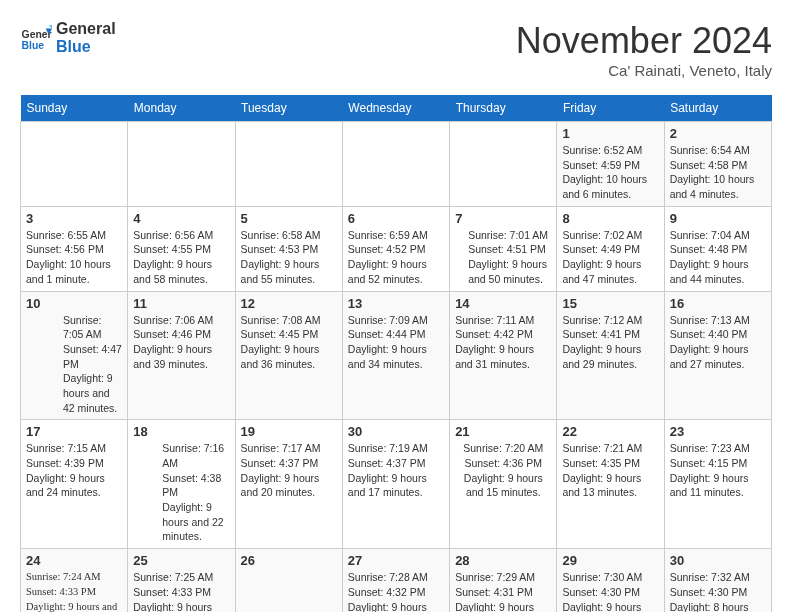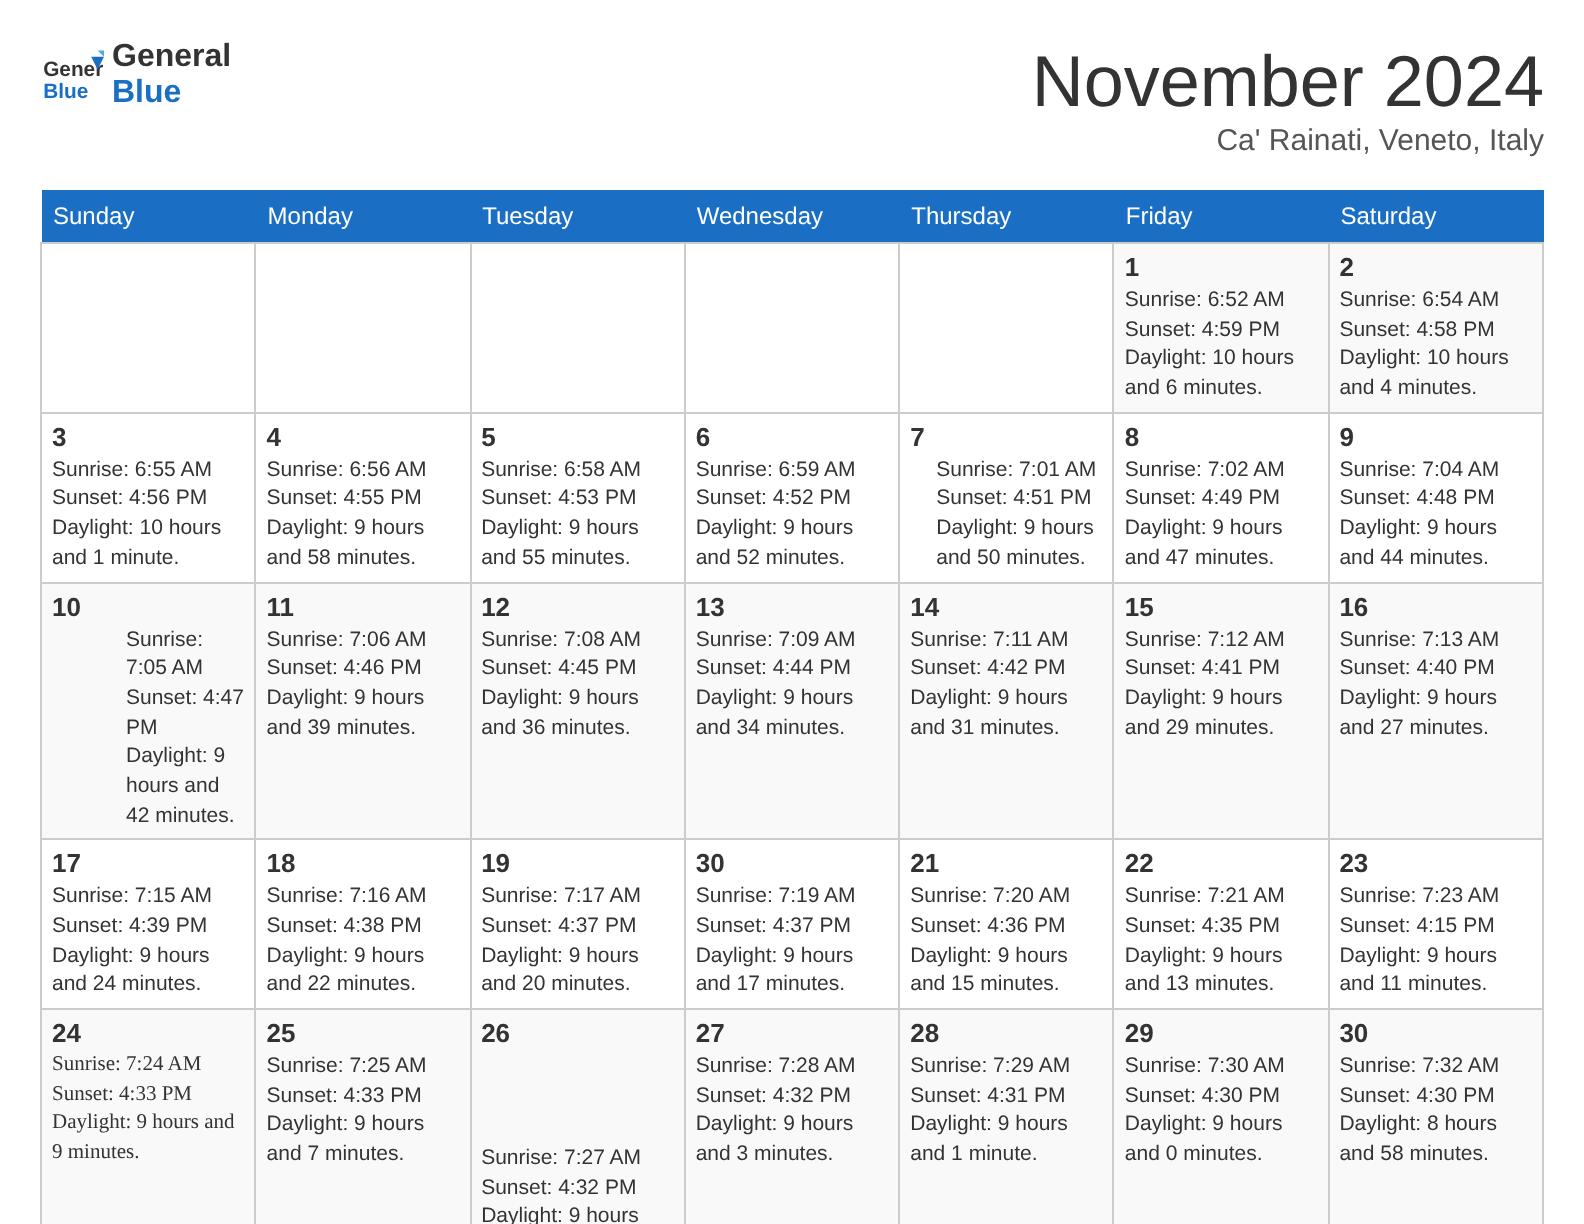--- a/index.html
+++ b/index.html
@@ -222,39 +222,39 @@
       </tr>
       <tr>
         <td>
           <span class="day-num">17</span>
           <div class="day-info" style="white-space: pre-line;">Sunrise: 7:15 AM
 Sunset: 4:39 PM
 Daylight: 9 hours and 24 minutes.</div>
         </td>
         <td>
           <span class="day-num">18</span>
-          <div class="day-info" style="white-space: pre-line;">Sunrise: 7:16 AM
+          <div class="day-info" style="white-space: pre-line; margin-left: 29px;">Sunrise: 7:16 AM
 Sunset: 4:38 PM
 Daylight: 9 hours and 22 minutes.</div>
         </td>
         <td>
           <span class="day-num">19</span>
           <div class="day-info" style="white-space: pre-line;">Sunrise: 7:17 AM
 Sunset: 4:37 PM
 Daylight: 9 hours and 20 minutes.</div>
         </td>
         <td>
           <span class="day-num">30</span>
           <div class="day-info" style="white-space: pre-line;">Sunrise: 7:19 AM
 Sunset: 4:37 PM
 Daylight: 9 hours and 17 minutes.</div>
         </td>
         <td>
           <span class="day-num">21</span>
-          <div class="day-info" style="white-space: pre-line;">Sunrise: 7:20 AM
+          <div class="day-info" style="white-space: pre-line; text-align: center;">Sunrise: 7:20 AM
 Sunset: 4:36 PM
 Daylight: 9 hours and 15 minutes.</div>
         </td>
         <td>
           <span class="day-num">22</span>
           <div class="day-info" style="white-space: pre-line;">Sunrise: 7:21 AM
 Sunset: 4:35 PM
 Daylight: 9 hours and 13 minutes.</div>
         </td>
         <td>

